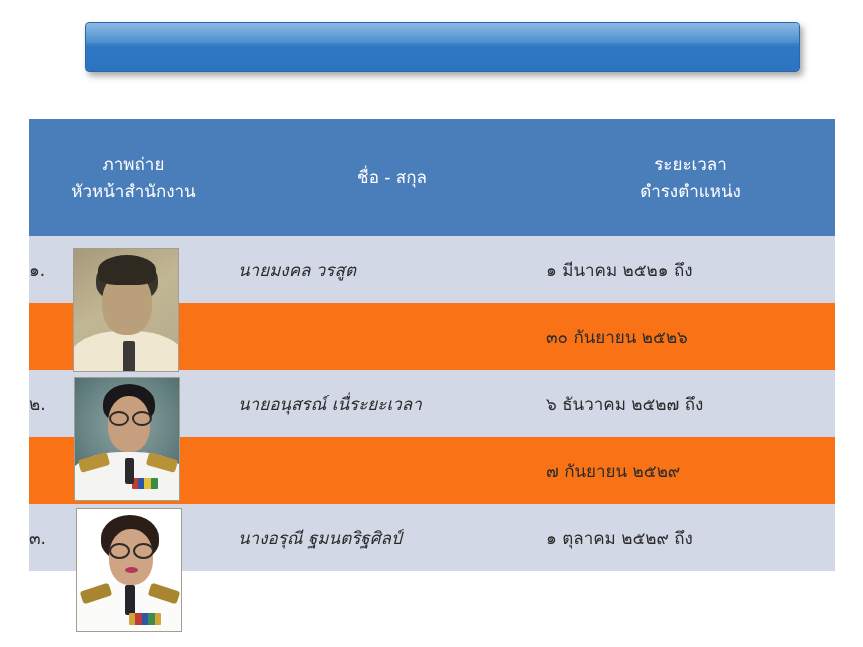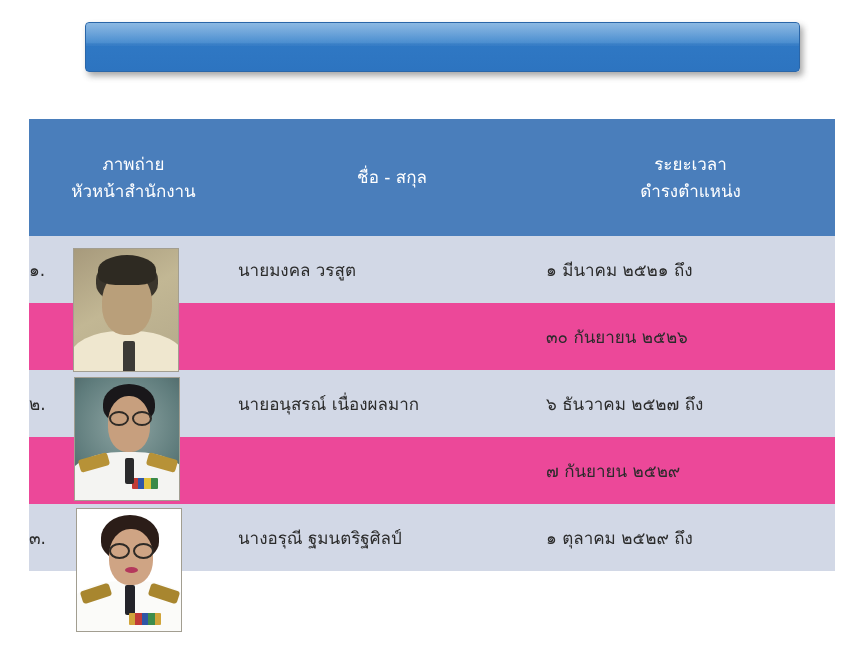--- a/index.html
+++ b/index.html
@@ -65,39 +65,40 @@
     font-weight:normal;
     text-align:center;
     line-height:1.55;
     border-right:2px solid #ffffff;
   }
   .hdr-row th:last-child{border-right:0;}
   .hdr-line{display:block;}
 
   
   .band-a{background:#d2d8e6;}
-  .band-b{background:#ec4899;}
+  .band-b{background:#f97316;}
 
   .cell-sep{border-right:2px solid #ffffff;}
   .sub-row td{height:67px;}
 
   .num-cell{
     position:relative;
     padding-left:10px;
     font-size:17px;
     color:#2b2b2b;
     text-align:left;
     vertical-align:middle;
   }
   .name-cell{
     padding-left:14px;
     font-size:17px;
     color:#2b2b2b;
     text-align:left;
     white-space:nowrap;
+    font-style:italic;
   }
   .term-cell{
     font-size:17px;
     color:#2b2b2b;
     text-align:left;
     white-space:nowrap;
   }
 
   
   #photo-layer{
@@ -161,21 +162,21 @@
       <td class="band-a term-cell">๑ มีนาคม ๒๕๒๑ ถึง</td>
     </tr>
     <tr class="sub-row">
       <td class="band-b cell-sep"></td>
       <td class="band-b cell-sep"></td>
       <td class="band-b term-cell">๓๐  กันยายน ๒๕๒๖</td>
     </tr>
 
     <tr class="sub-row">
       <td class="band-a num-cell cell-sep">๒.</td>
-      <td class="band-a name-cell cell-sep">นายอนุสรณ์  เนื่องผลมาก</td>
+      <td class="band-a name-cell cell-sep">นายอนุสรณ์  เนื่ระยะเวลา</td>
       <td class="band-a term-cell">๖ ธันวาคม ๒๕๒๗ ถึง</td>
     </tr>
     <tr class="sub-row">
       <td class="band-b cell-sep"></td>
       <td class="band-b cell-sep"></td>
       <td class="band-b term-cell">๗  กันยายน ๒๕๒๙</td>
     </tr>
 
     <tr class="sub-row">
       <td class="band-a num-cell cell-sep">๓.</td>

